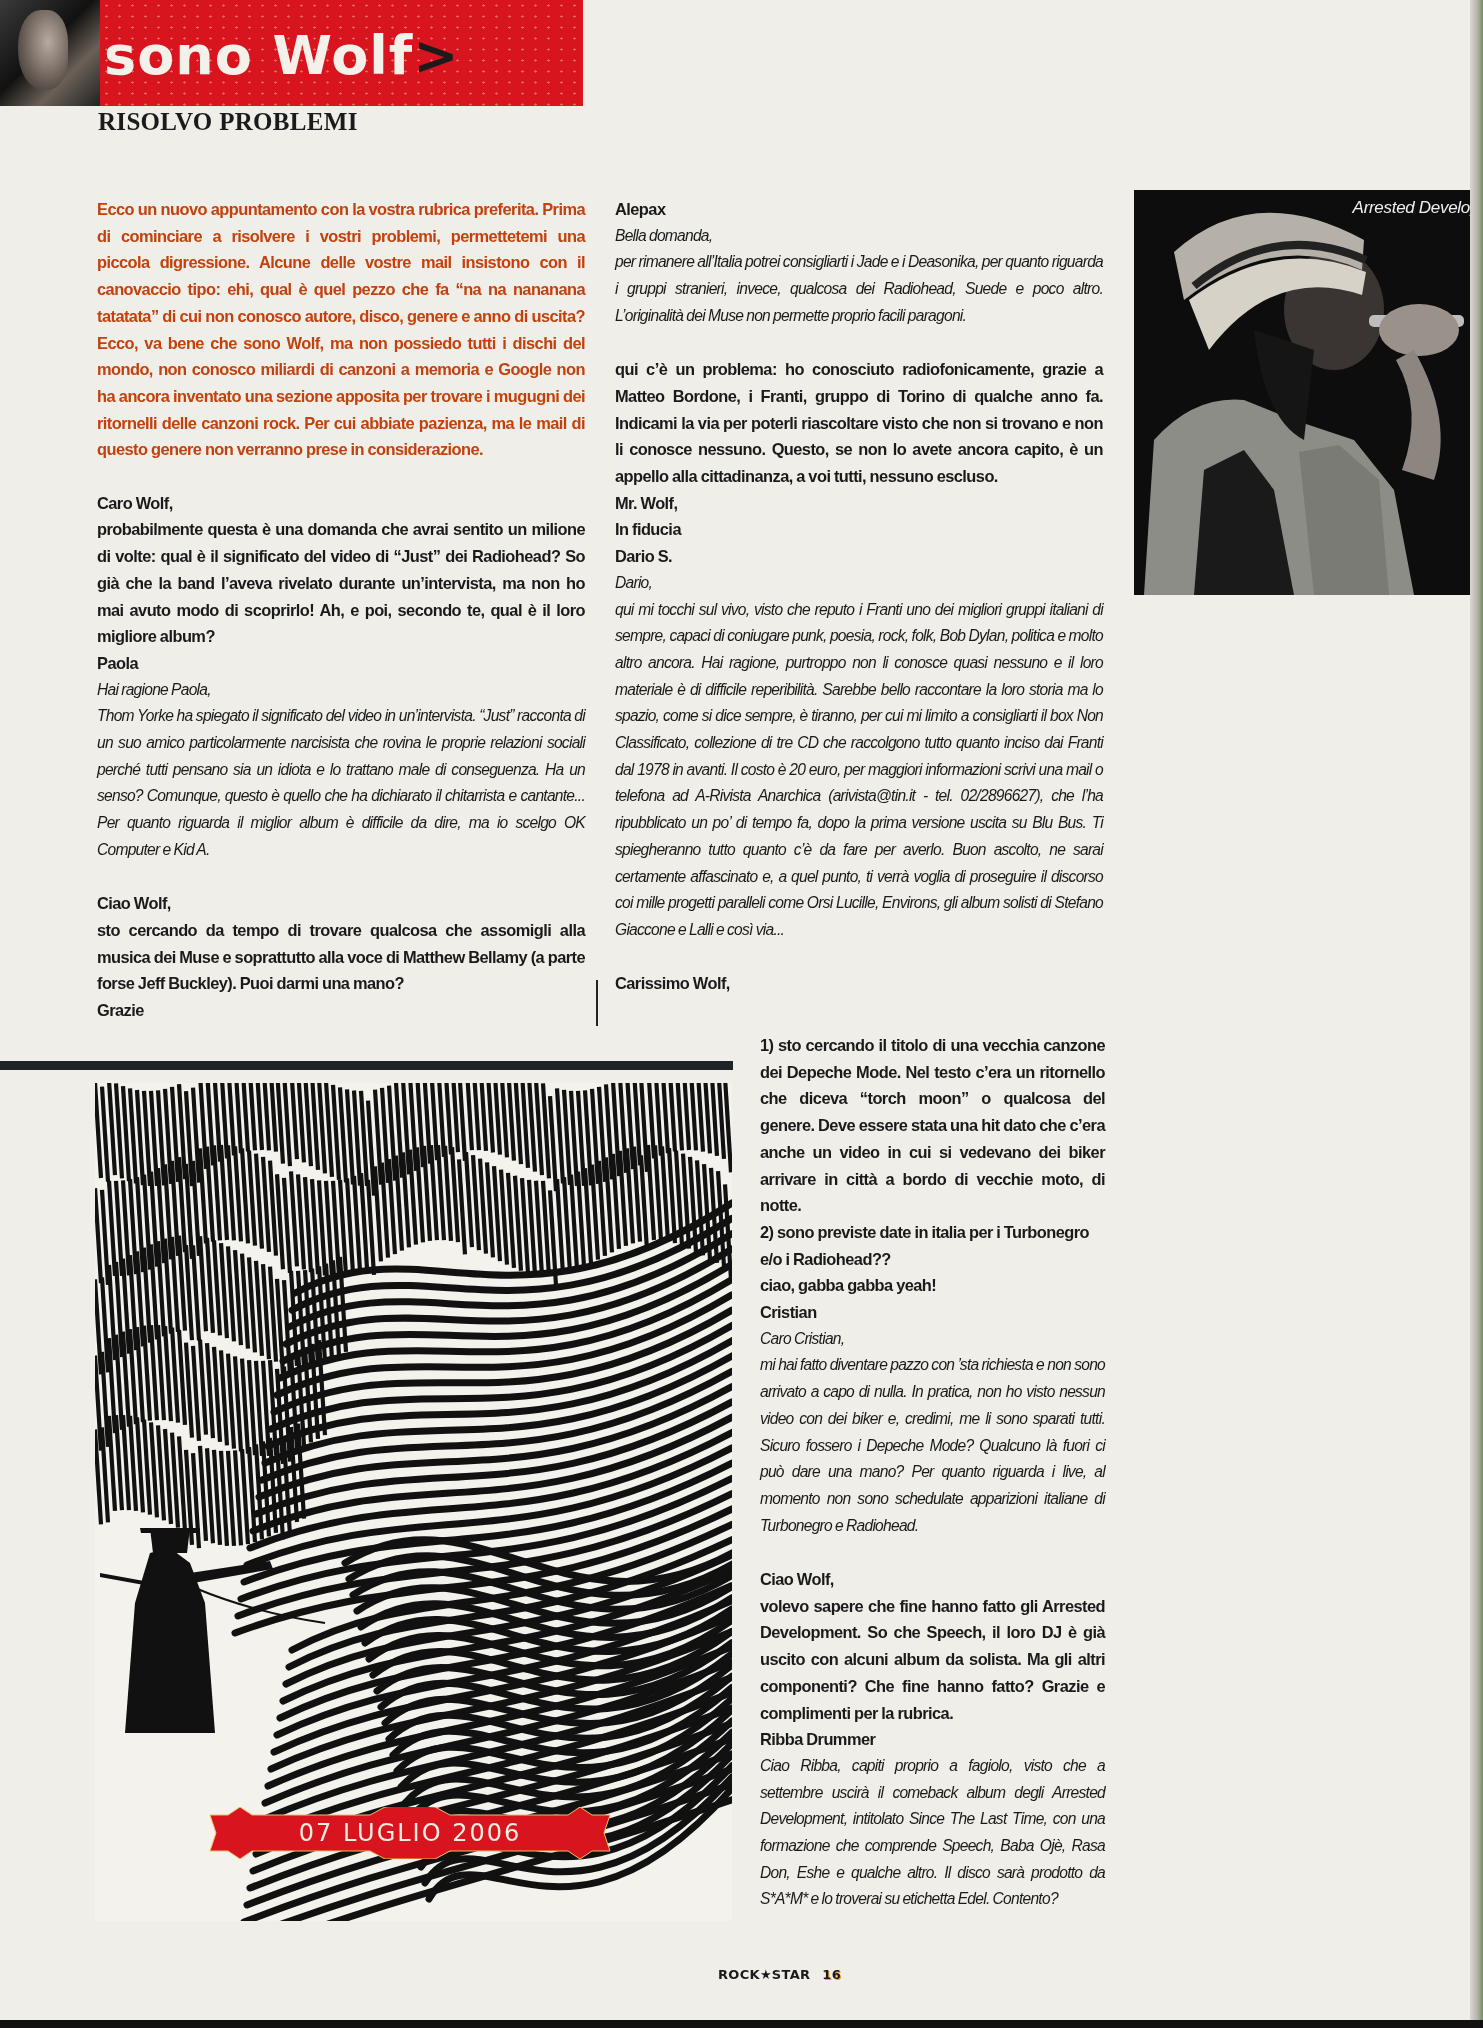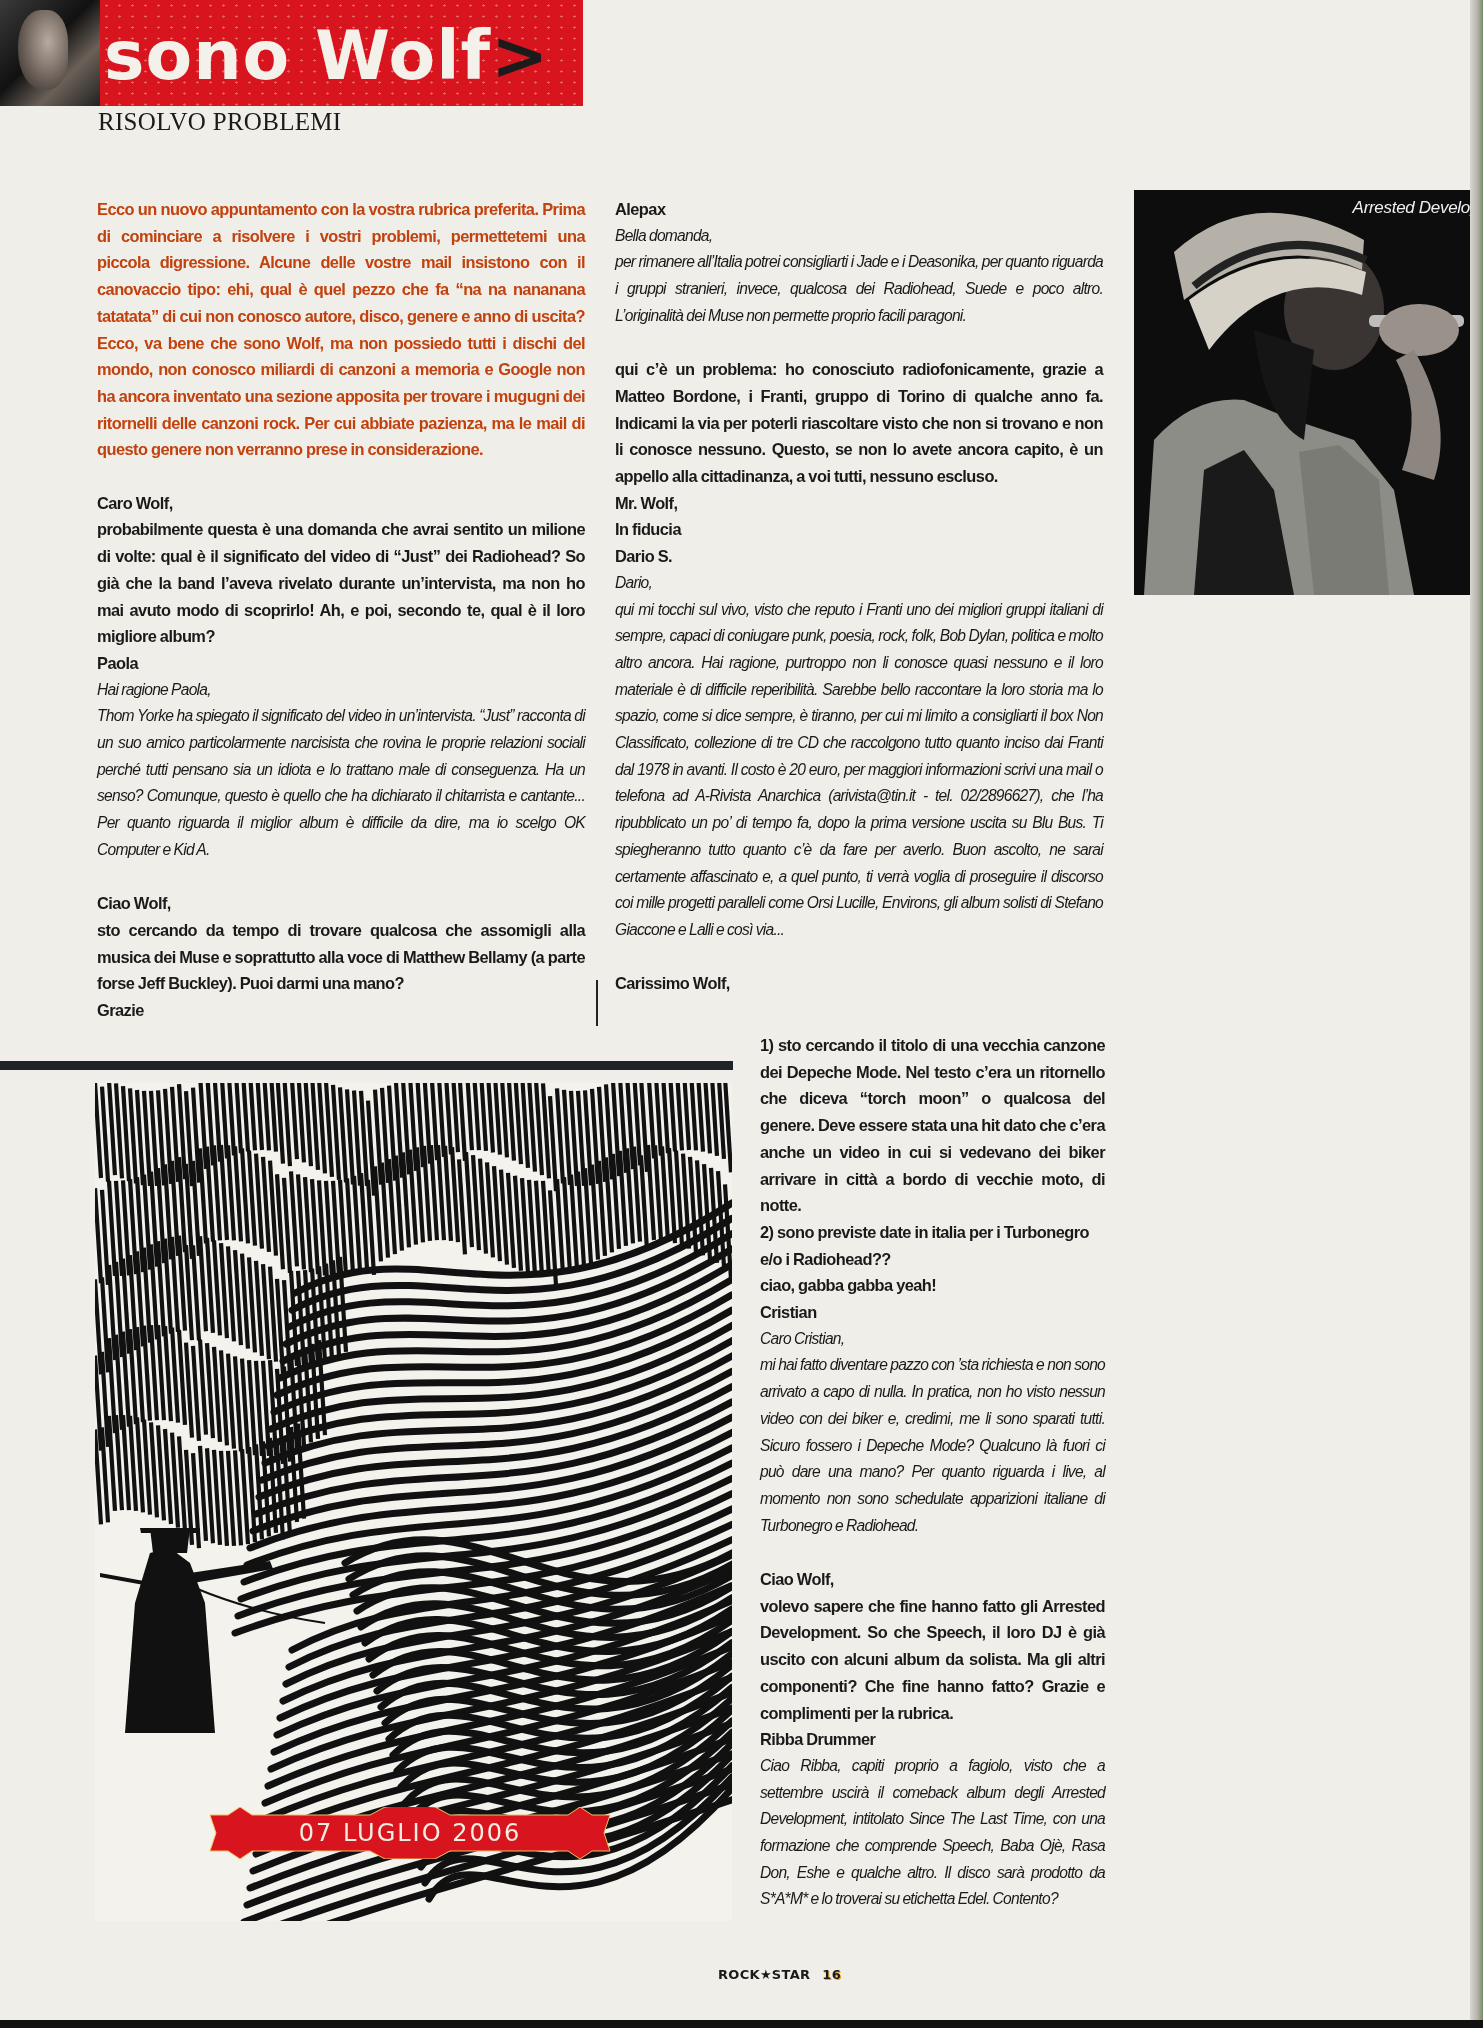--- a/index.html
+++ b/index.html
@@ -13,23 +13,23 @@
 
   
   #hdr-photo { left: 0; top: 0; width: 100px; height: 106px; background: linear-gradient(135deg,#3a3a3a 0%,#111 45%,#6a6057 70%,#222 100%); overflow: hidden; }
   #hdr-photo .face { position:absolute; left:18px; top:10px; width:50px; height:80px; border-radius: 45% 40% 40% 50%; background: radial-gradient(ellipse at 60% 40%, #b8aba0 0%, #6d625a 55%, #2a2522 100%); }
   #hdr-band { left: 100px; top: 0; width: 483px; height: 106px; background: #d8141e; }
   #hdr-band::before {
     content:""; position:absolute; inset:0;
     background-image: radial-gradient(#f6d7b5 1px, transparent 1.5px);
     background-size: 13px 11px; opacity: .45;
   }
-  #hdr-title { left: 104px; top: 6px; font-family: "DejaVu Sans", sans-serif; font-size: 68px; font-weight: bold; color: #f4f1ea; letter-spacing: 1px; line-height: 100px; }
+  #hdr-title { left: 104px; top: 6px; font-family: "DejaVu Sans", sans-serif; font-size: 54px; font-weight: bold; color: #f4f1ea; letter-spacing: 1px; line-height: 100px; }
   #hdr-title .arrow { color: #1b1b1b; }
-  #hdr-subtitle { left: 98px; top: 108px; font-family: "Liberation Serif", serif; font-weight: normal; font-size: 25px; color: #1b1b1b; letter-spacing: .3px; }
+  #hdr-subtitle { left: 98px; top: 108px; font-family: "Liberation Serif", serif; font-weight: bold; font-size: 25px; color: #1b1b1b; letter-spacing: .3px; }
 
   
   .col { font-family: "Liberation Sans", sans-serif; font-size: 16.4px; line-height: 26.7px; letter-spacing: -0.55px; word-spacing: -0.5px; }
   .col p { margin: 0; }
   .b { font-weight: bold; }
   .i { font-style: italic; font-size: 15.6px; letter-spacing: -0.75px; }
   .j { text-align: justify; text-align-last: left; }
   .red { color: #c2410c; font-weight: bold; }
   .gap { height: 26.7px; }
 

